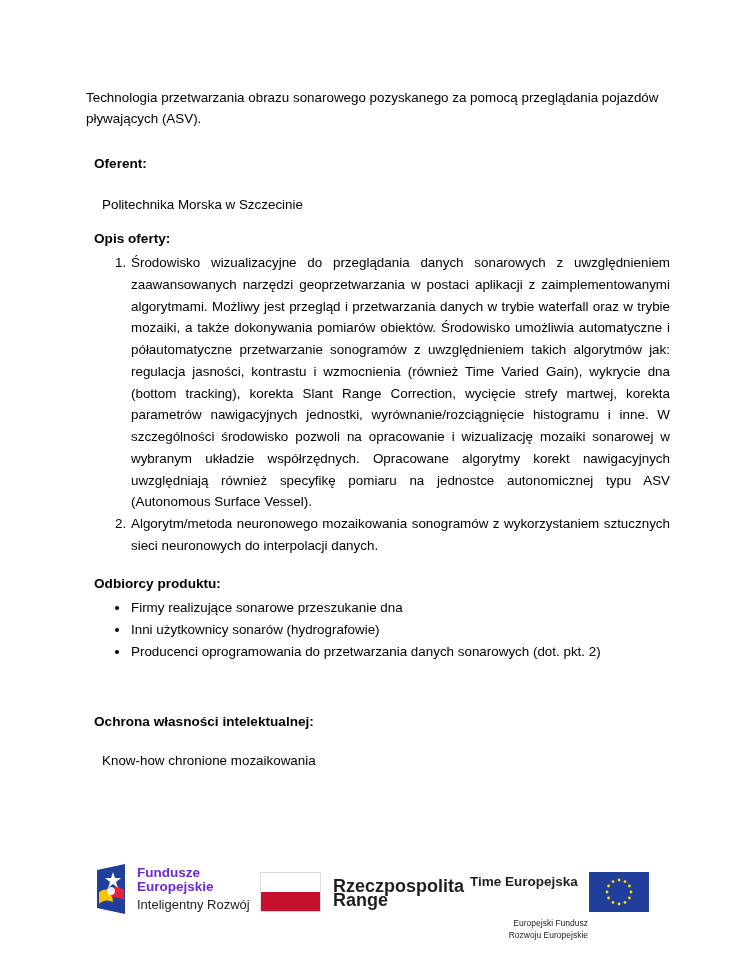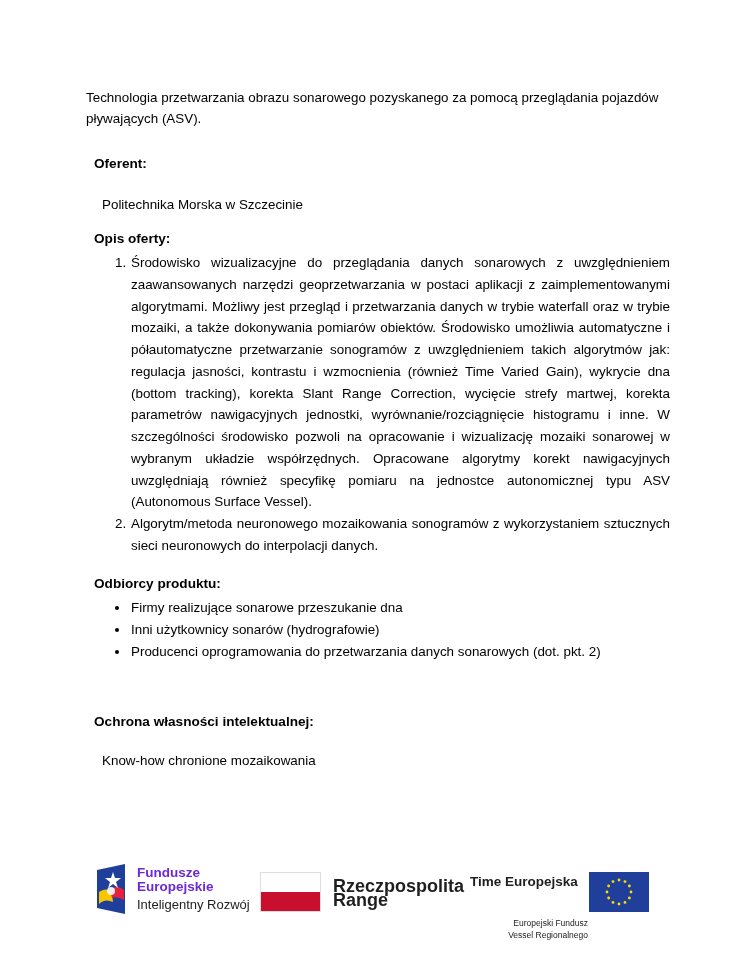--- a/index.html
+++ b/index.html
@@ -81,21 +81,21 @@
     <div class="rp-text">
       <div>Rzeczpospolita</div>
       <div>Range</div>
     </div>
   </div>
 
   <div class="logo ue">
     <div class="ue-title">Time Europejska</div>
     <div class="ue-sub">
       <div>Europejski Fundusz</div>
-      <div>Vessel Regionalnego</div>
+      <div>Rozwoju Europejskie</div>
     </div>
     <svg class="ue-flag" viewBox="0 0 60 40">
       <rect x="0" y="0" width="60" height="40" fill="#1f3f9a"></rect>
       <g id="eu-stars" fill="#ffdd00">
           <circle cx="30.00" cy="8.00" r="1.4"></circle>
           <circle cx="36.00" cy="9.61" r="1.4"></circle>
           <circle cx="40.39" cy="14.00" r="1.4"></circle>
           <circle cx="42.00" cy="20.00" r="1.4"></circle>
           <circle cx="40.39" cy="26.00" r="1.4"></circle>
           <circle cx="36.00" cy="30.39" r="1.4"></circle>

